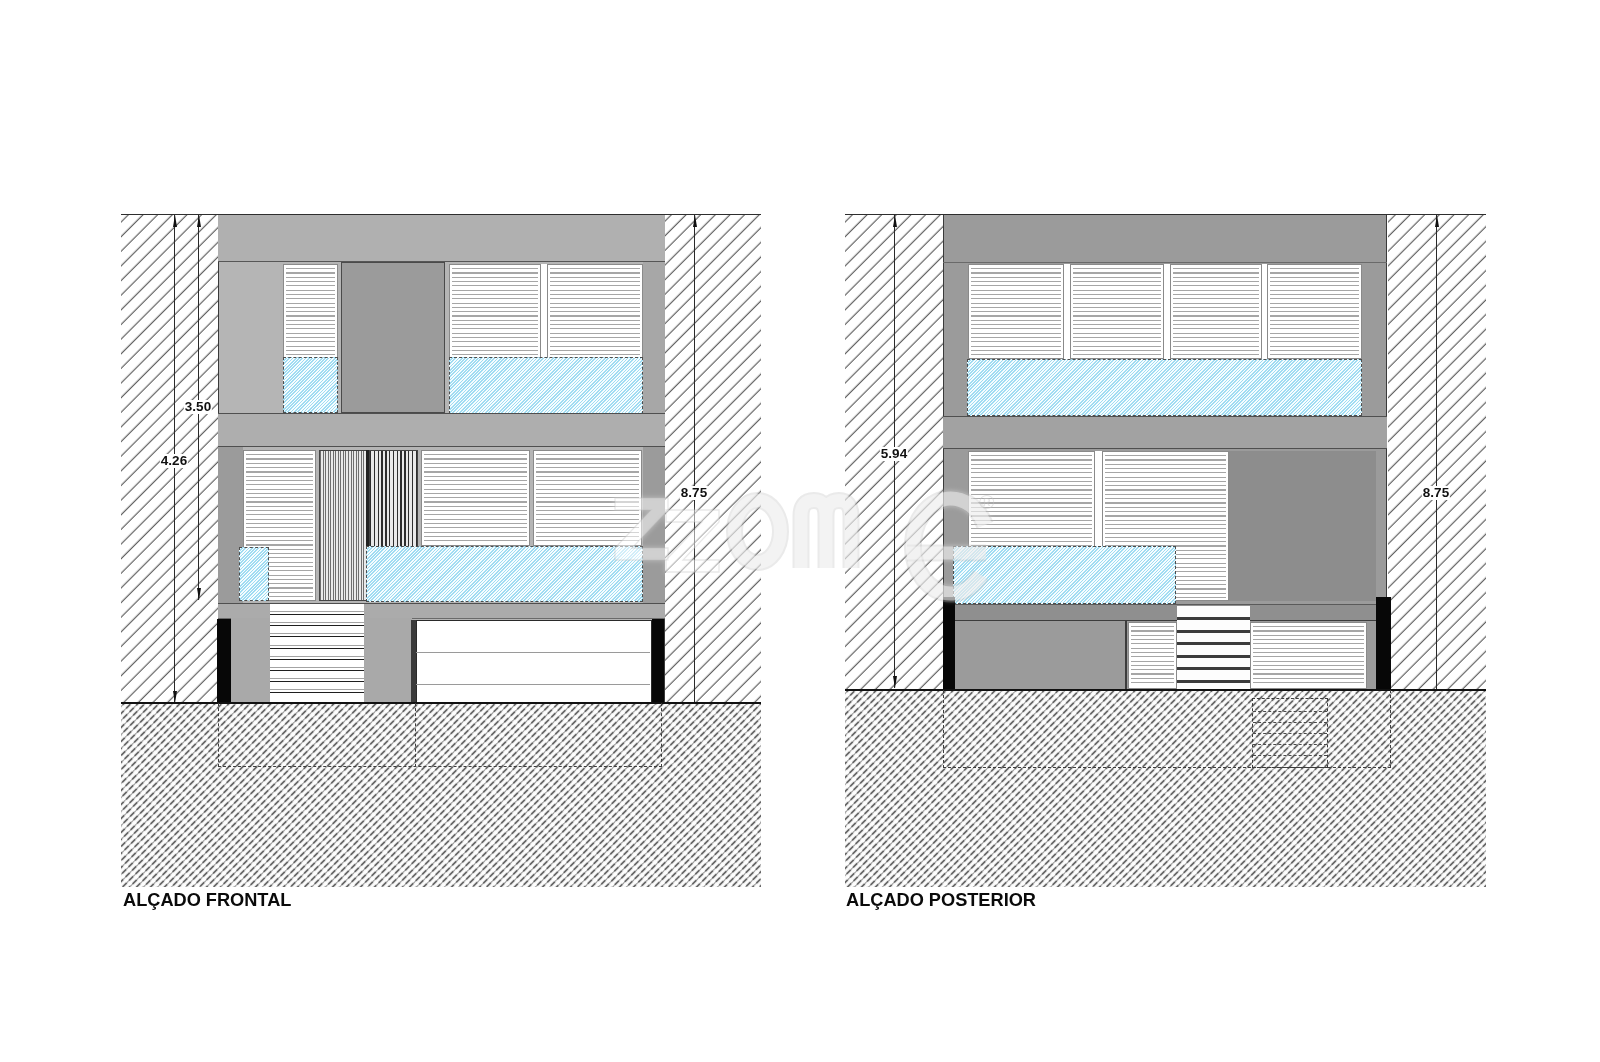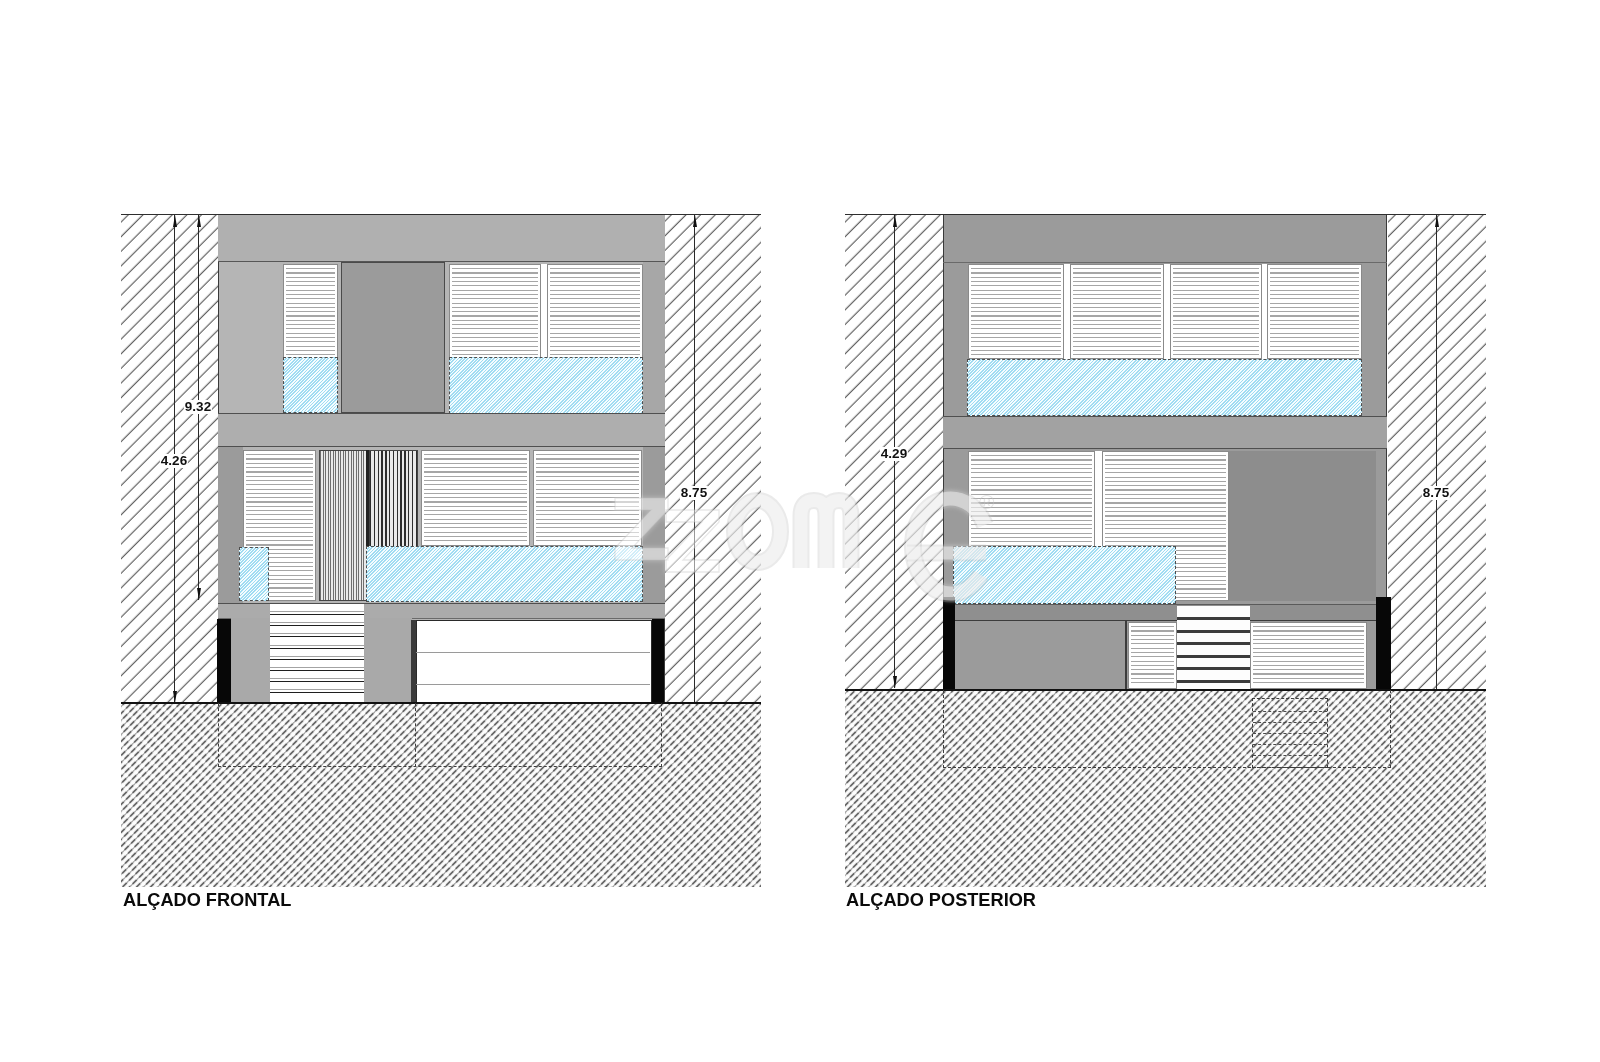--- a/index.html
+++ b/index.html
@@ -127,21 +127,21 @@
 <div class="abs" style="left:652px;top:619px;width:12px;height:84px;background:#070707;"></div>
 
 <div class="abs dimline" style="left:174px;top:215px;height:488px;"></div>
 <div class="abs arrow-up" style="left:174.5px;top:215px;"></div>
 <div class="abs arrow-dn" style="left:174.5px;top:691px;"></div>
 <div class="abs dimlab" style="left:174px;top:461px;">4.26</div>
 
 <div class="abs dimline" style="left:198px;top:215px;height:385px;"></div>
 <div class="abs arrow-up" style="left:198.5px;top:215px;"></div>
 <div class="abs arrow-dn" style="left:198.5px;top:588px;"></div>
-<div class="abs dimlab" style="left:198px;top:407px;">9.32</div>
+<div class="abs dimlab" style="left:198px;top:407px;">3.50</div>
 
 <div class="abs dimline" style="left:694px;top:215px;height:551px;"></div>
 <div class="abs arrow-up" style="left:694.5px;top:215px;"></div>
 <div class="abs arrow-dn" style="left:694.5px;top:754px;"></div>
 <div class="abs dimlab" style="left:694px;top:493px;">8.75</div>
 
 <svg class="abs" style="left:121px;top:703px;" width="640" height="184">
       <rect width="640" height="184" fill="url(#gp)"></rect>
     </svg>
 
@@ -211,21 +211,21 @@
 
 <div class="abs shut" style="left:1250px;top:622px;width:117px;height:67px;"></div>
 
 <div class="abs" style="left:943px;top:597px;width:12px;height:92px;background:#070707;"></div>
 
 <div class="abs" style="left:1376px;top:597px;width:15px;height:92px;background:#070707;"></div>
 
 <div class="abs dimline" style="left:894px;top:215px;height:473px;"></div>
 <div class="abs arrow-up" style="left:894.5px;top:215px;"></div>
 <div class="abs arrow-dn" style="left:894.5px;top:676px;"></div>
-<div class="abs dimlab" style="left:894px;top:454px;">4.29</div>
+<div class="abs dimlab" style="left:894px;top:454px;">5.94</div>
 
 <div class="abs dimline" style="left:1436px;top:215px;height:551px;"></div>
 <div class="abs arrow-up" style="left:1436.5px;top:215px;"></div>
 <div class="abs arrow-dn" style="left:1436.5px;top:754px;"></div>
 <div class="abs dimlab" style="left:1436px;top:493px;">8.75</div>
 
 <svg class="abs" style="left:845px;top:690px;" width="641" height="197">
       <rect width="641" height="197" fill="url(#gp)"></rect>
     </svg>
 

